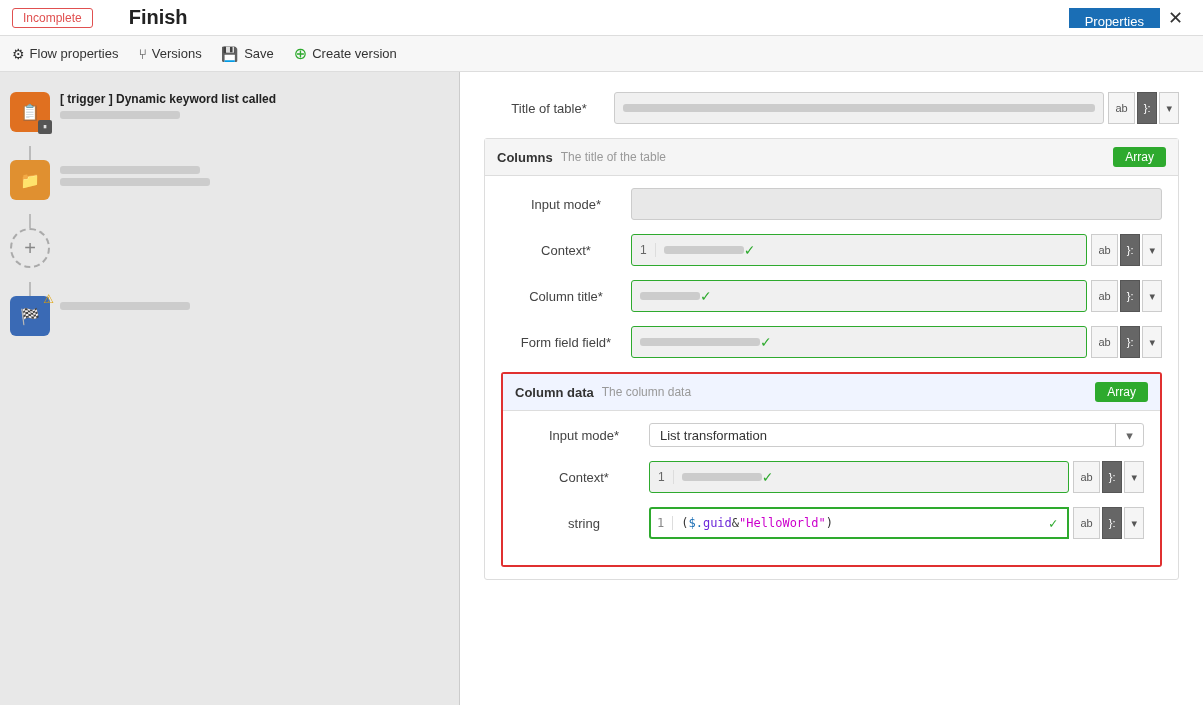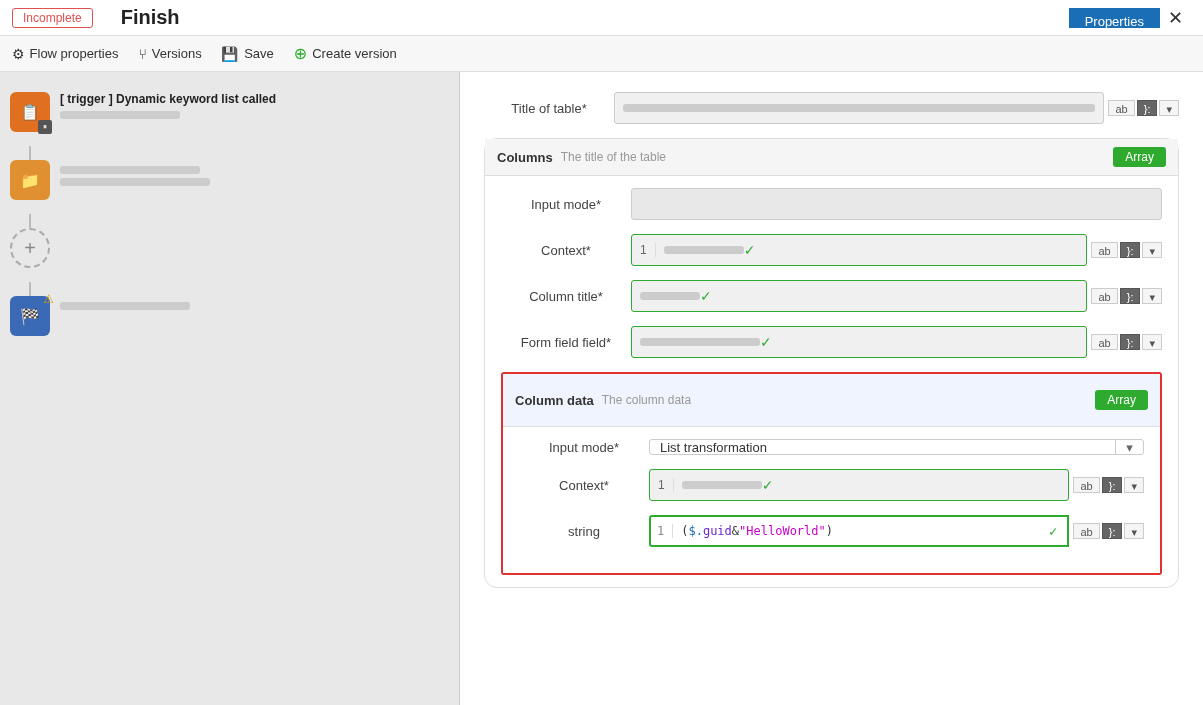--- a/index.html
+++ b/index.html
@@ -11,21 +11,21 @@
       align-items: center;
       height: 36px;
       background: #fff;
       border-bottom: 1px solid #ddd;
       padding: 0 12px;
     }
     .top-bar-title {
       font-size: 20px;
       font-weight: bold;
       color: #222;
-      margin-left: 18px;
+      margin-left: 26px;
       flex: 1;
     }
     .incomplete-badge {
       border: 1px solid #e05050;
       color: #e05050;
       padding: 2px 10px;
       border-radius: 3px;
       font-size: 12px;
       background: #fff;
       margin-right: 10px;
@@ -226,29 +226,29 @@
       gap: 2px;
       margin-left: 4px;
     }
     .form-btn {
       border: 1px solid #ccc;
       background: #f5f5f5;
       padding: 2px 6px;
       font-size: 11px;
       cursor: pointer;
       color: #555;
-      height: 16px;
+      height: 32px;
     }
     .form-btn.dark { background: #666; color: #fff; border-color: #555; }
     .check-icon { color: #2eaa2e; font-size: 14px; margin-right: 4px; }
 
     
     .columns-section {
       border: 1px solid #ddd;
-      border-radius: 13px;
+      border-radius: 3px;
       margin-bottom: 14px;
     }
     .columns-header {
       display: flex;
       align-items: center;
       padding: 8px 12px;
       background: #f5f5f5;
       border-bottom: 1px solid #ddd;
     }
     .columns-header-title {
@@ -291,37 +291,37 @@
 
     
     .column-data-section {
       border: 2px solid #e03030;
       border-radius: 3px;
       margin-top: 14px;
     }
     .column-data-header {
       display: flex;
       align-items: center;
-      padding: 16px 12px;
+      padding: 8px 12px;
       background: #f0f4ff;
       border-bottom: 1px solid #ddd;
     }
     .column-data-body {
       padding: 12px 16px;
       background: #fff;
     }
 
     
     .input-mode-dropdown {
       flex: 1;
       display: flex;
       align-items: center;
       border: 1px solid #ccc;
       background: #fff;
-      height: 16px;
+      height: 24px;
       border-radius: 3px;
     }
     .input-mode-text {
       flex: 1;
       padding: 0 10px;
       font-size: 13px;
       color: #333;
     }
     .input-mode-arrow {
       width: 28px;

